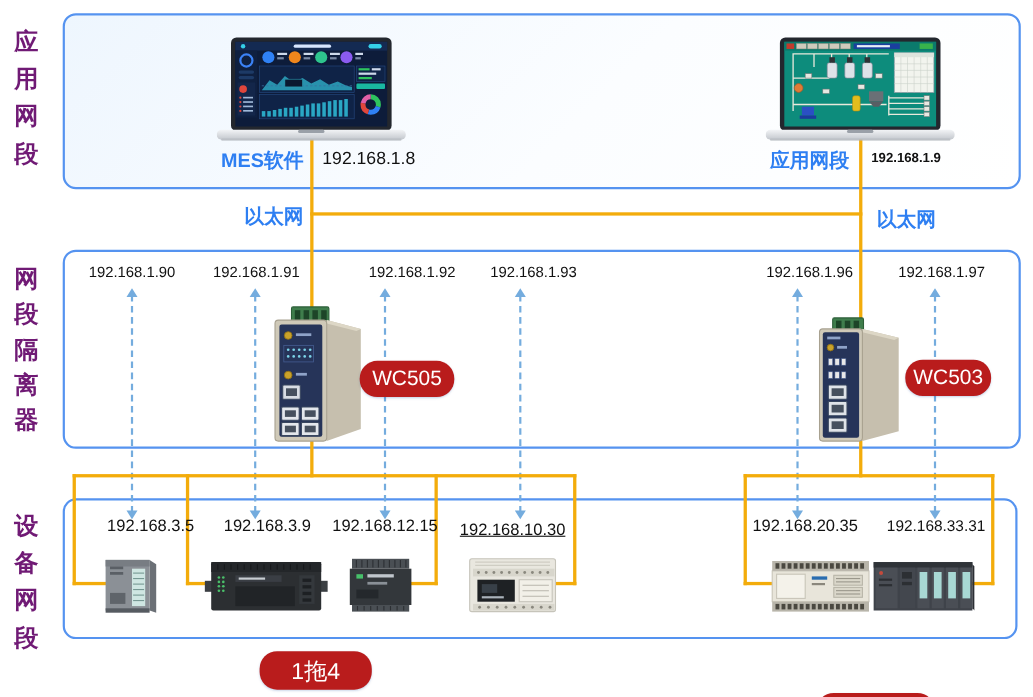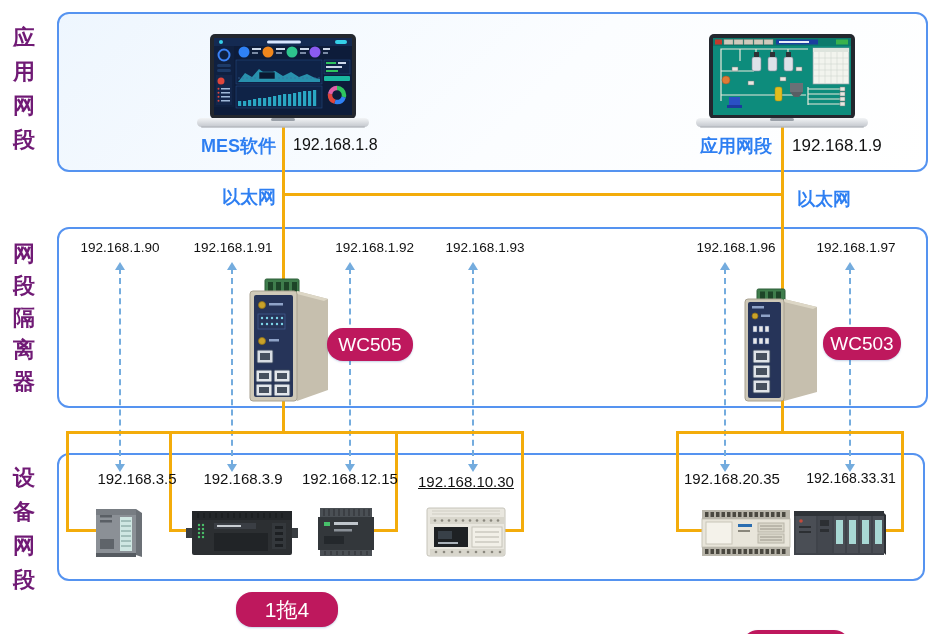--- a/index.html
+++ b/index.html
@@ -17,21 +17,21 @@
   .iptext{position:absolute;color:#111;white-space:nowrap;text-align:center;}
   
   .yl{position:absolute;background:#f3ac0b;}
   
   .maparrow{position:absolute;width:12px;top:262px;height:210px;}
   .maparrow .dash{position:absolute;left:5px;top:6px;bottom:6px;width:0;border-left:2px dashed #74acde;}
   .maparrow .ah{position:absolute;left:1px;width:0;height:0;border-left:5px solid transparent;border-right:5px solid transparent;}
   .maparrow .up{top:0;border-bottom:8px solid #74acde;}
   .maparrow .down{bottom:0;border-top:8px solid #74acde;}
   
-  .badge{position:absolute;background:#be185d;color:#fff;border-radius:16px;display:flex;
+  .badge{position:absolute;background:#b91c1c;color:#fff;border-radius:16px;display:flex;
          align-items:center;justify-content:center;font-size:19px;box-shadow:0 1px 2px rgba(30,80,160,.25);}
   .badge.big{font-size:21px;}
 </style>
 </head>
 <body>
 
 <div class="stage">
 
   <div class="segbox tint" style="left:57px;top:12px;width:871px;height:160px;"></div>
   <div class="segbox" style="left:57px;top:227px;width:871px;height:181px;"></div>
@@ -259,21 +259,21 @@
     <rect x="94" y="52" width="13" height="9" fill="#6a7076"></rect>
     <polygon points="94,61 107,61 103,66 98,66" fill="#585e64"></polygon>
     <rect x="0" y="87" width="172" height="9" rx="4.5" fill="url(#base2)"></rect>
     <rect x="74" y="87" width="24" height="3" rx="1.5" fill="#9aa0a8"></rect>
     <rect x="4" y="95" width="164" height="2" rx="1" fill="#b3b8be" opacity="0.7"></rect>
   </svg>
 
   <div class="bluelabel" style="left:191px;top:134px;width:85px;text-align:right;">MES软件</div>
   <div class="iptext" style="left:293px;top:136px;font-size:16px;text-align:center;">192.168.1.8</div>
   <div class="bluelabel" style="left:688px;top:134px;width:84px;text-align:right;">应用网段</div>
-  <div class="iptext" style="left:792px;top:136px;font-size:17px;text-align:left;">192.168.1.9</div>
+  <div class="iptext" style="left:792px;top:136px;font-size:12px;text-align:left;font-weight:bold;">192.168.1.9</div>
 
   <div class="iptext" style="left:60px;top:240px;width:120px;font-size:13.5px;">192.168.1.90</div>
   <div class="iptext" style="left:173px;top:240px;width:120px;font-size:13.5px;">192.168.1.91</div>
   <div class="iptext" style="left:294px;top:240px;width:120px;font-size:13.5px;text-align:right;">192.168.1.92</div>
   <div class="iptext" style="left:425px;top:240px;width:120px;font-size:13.5px;">192.168.1.93</div>
   <div class="iptext" style="left:676px;top:240px;width:120px;font-size:13.5px;">192.168.1.96</div>
   <div class="iptext" style="left:796px;top:240px;width:120px;font-size:13.5px;">192.168.1.97</div>
 
   <svg class="abs" style="left:249px;top:278px;" width="81" height="124" viewBox="0 0 81 124">
     <rect x="16" y="1" width="34" height="15" rx="1.5" fill="#3f7d4c" stroke="#2c5f38"></rect>

